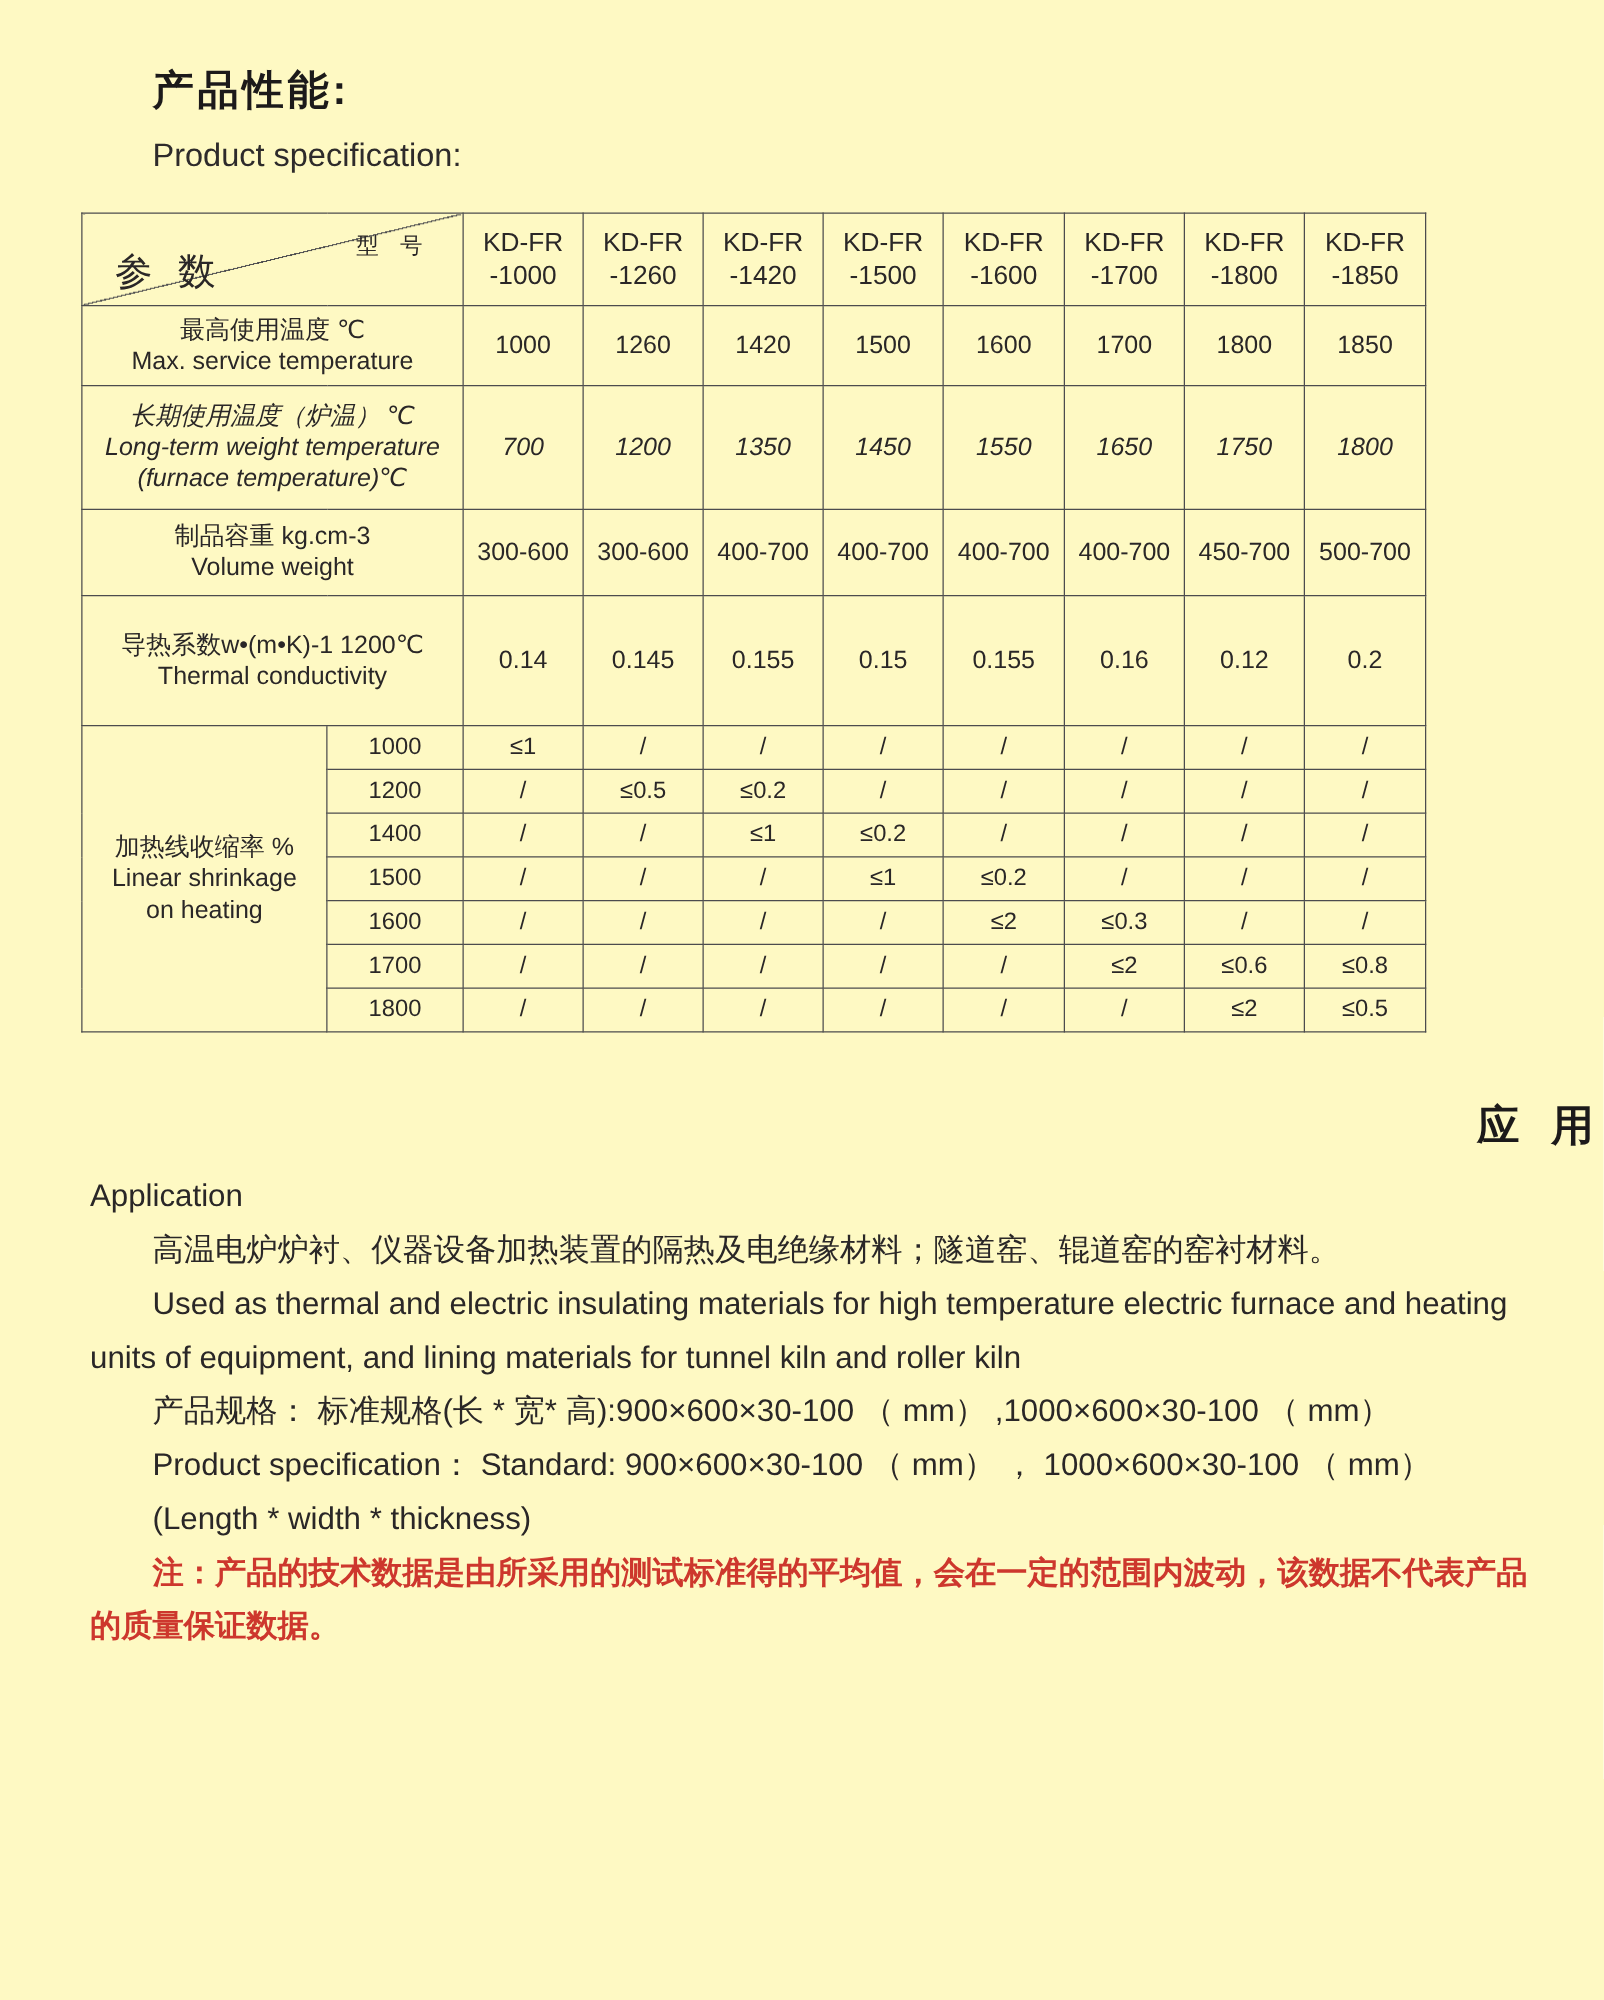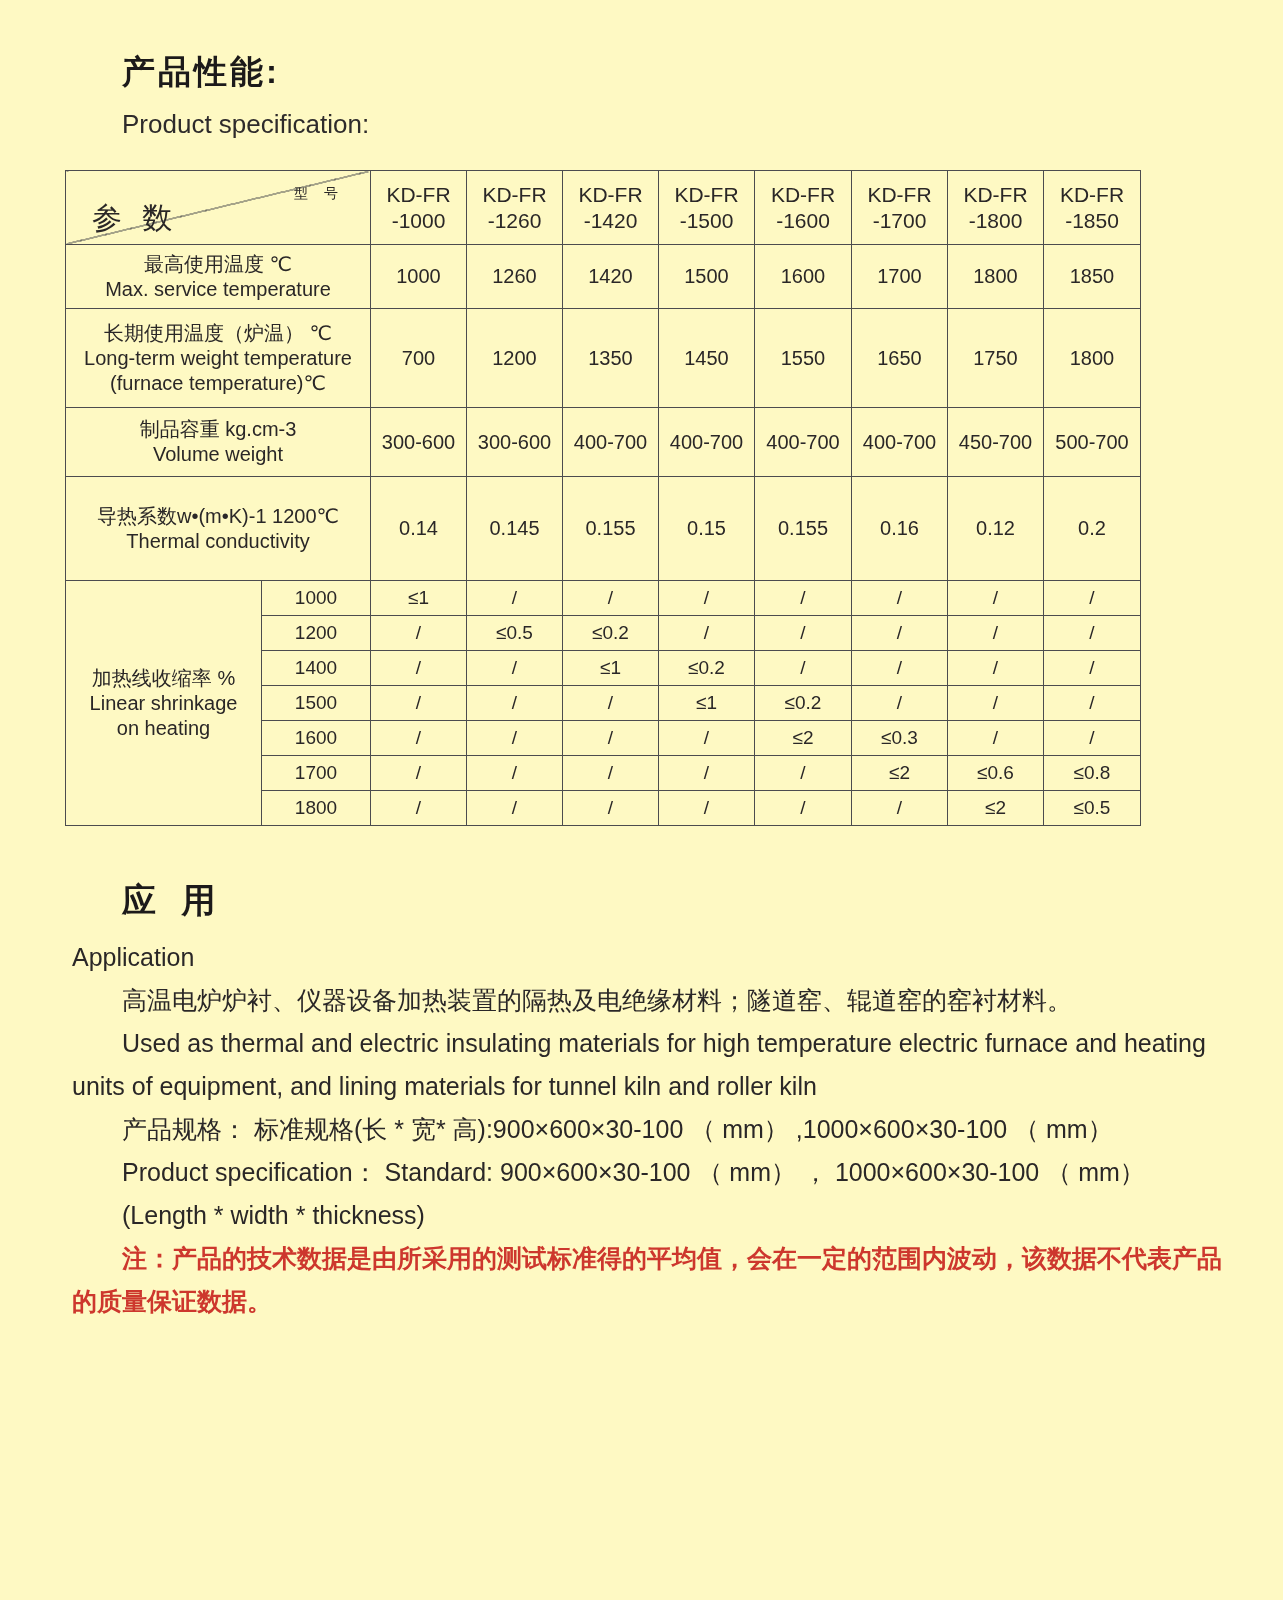--- a/index.html
+++ b/index.html
@@ -41,43 +41,44 @@
     line-height:1.25;
   }
   td.corner{
     position:relative;
     background-image:linear-gradient(to bottom right,
       transparent calc(50% - 1px), #4c4c4e calc(50% - 1px),
       #4c4c4e calc(50% + 0px), transparent calc(50% + 0px));
   }
   .corner-model{
     position:absolute; top:14px; right:26px;
-    font-size:14px; letter-spacing:6px;
+    font-size:18px; letter-spacing:6px;
   }
   .corner-param{
     position:absolute; bottom:8px; left:26px;
     font-size:30px; letter-spacing:6px;
   }
   tr.hdr td{height:73px; font-size:21px;}
   tr.hdr .mdl span{display:block; line-height:26px;}
   tr.r1 td{height:63px;}
-  tr.r2 td{height:98px;}
+  tr.r2 td{height:98px;font-style:italic;}
   tr.r3 td{height:68px;}
   tr.r4 td{height:103px;}
   tr.sh td{height:34px; font-size:19px;}
   td.lbl div{line-height:25px;}
   td.lbl .cn{font-size:20px;}
   td.lbl .en{font-size:20px;}
   td.temp{font-size:21px;}
   .app-title{
     margin:52px 0 0 122px;
     font-size:34px;
     font-weight:bold;
     letter-spacing:8px;
     color:#1c1a1a;
+    text-align:right;
   }
   .para{
     margin:0 58px 0 72px;
     font-size:25px;
     line-height:43px;
     text-indent:50px;
     color:#2a2727;
   }
   .para.first{margin-top:12px;}
   .note{

